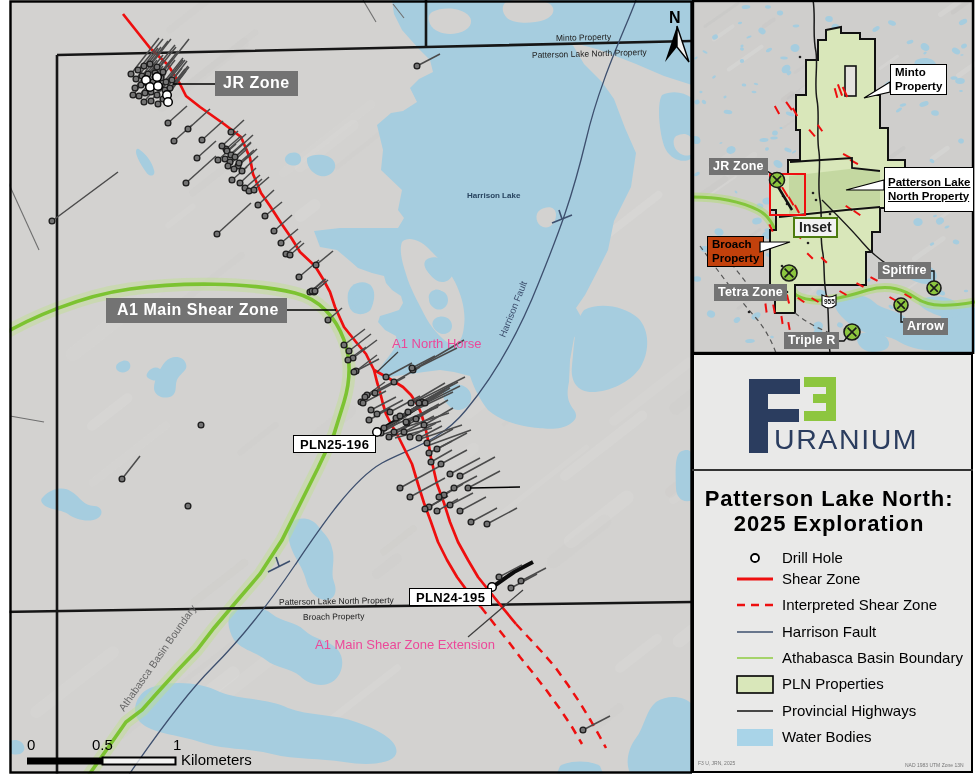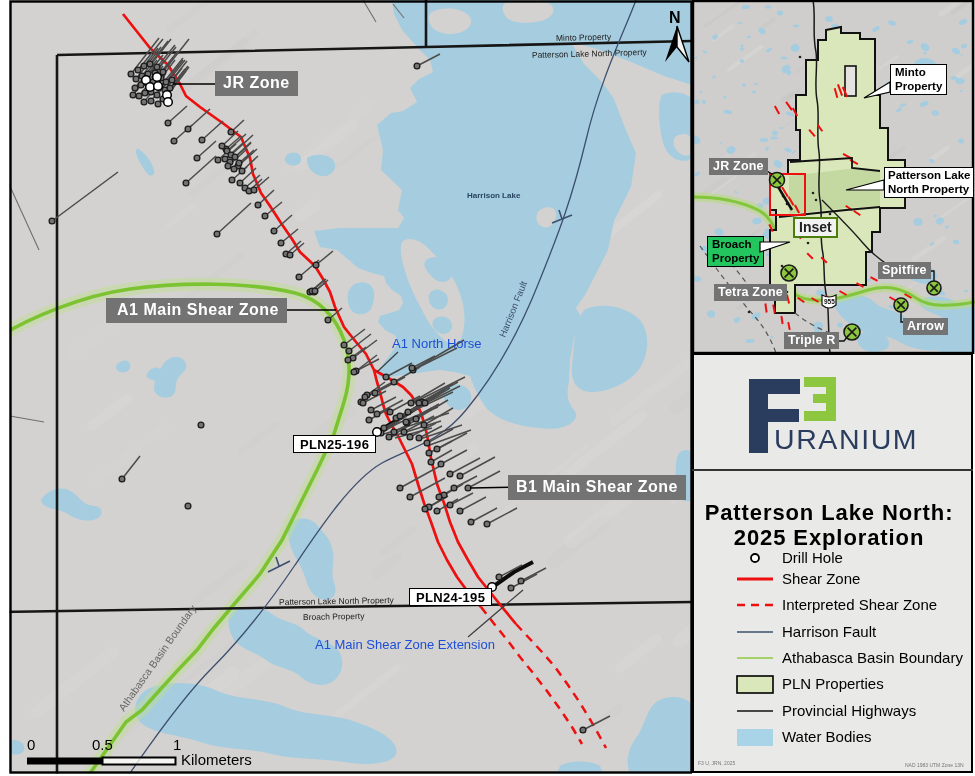--- a/index.html
+++ b/index.html
@@ -6,21 +6,21 @@
   #page { position:relative; width:975px; height:776px; background:#ffffff;
           font-family:"Liberation Sans", sans-serif; overflow:hidden; }
   svg text { font-family:"Liberation Sans", sans-serif; }
   circle.wh { fill:#ffffff; stroke:#000; stroke-width:1.5px; }
   .lbl { position:absolute; white-space:nowrap; }
   .navybox { background:#737373; color:#fff; font-weight:bold; font-size:16px;
              padding:2px 8px 4px 8px; letter-spacing:0.5px; line-height:19px; }
   .navybox.sm { font-size:12.5px; line-height:14px; padding:1px 4px 2px 4px; letter-spacing:0.2px; }
   .whitebox { background:#fff; color:#000; font-weight:bold; font-size:13px;
               border:1.3px solid #000; padding:1px 6px 0 6px; letter-spacing:0.3px; line-height:15px; }
-  .plain { color:#1d4ed8; font-size:13px; }
+  .plain { color:#ec4899; font-size:13px; }
 </style>
 </head>
 <body>
 <div id="page">
 
 <svg width="692" height="776" viewBox="0 0 692 776" style="position:absolute;left:0;top:0;">
 
   <rect x="0" y="0" width="692" height="776" fill="#d3d2d0"></rect>
   <g>
         <rect x="544" y="560" width="78" height="14" rx="7" fill="#b9b7b4" opacity="0.06" transform="rotate(-38 544 560)"></rect>
@@ -498,21 +498,20 @@
 
   <rect x="0" y="773.5" width="692" height="3" fill="#ffffff"></rect>
 
   <rect x="10.5" y="1.5" width="681" height="771" fill="none" stroke="#000" stroke-width="2.4"></rect>
 </svg>
 
 <div class="lbl navybox" style="left:215px;top:71px;">JR Zone</div>
 
 <div class="lbl navybox" style="left:106px;top:298px;padding-left:11px;">A1 Main Shear Zone</div>
 
-<div class="lbl navybox" style="left:508px;top:475px;">B1 Main Shear Zone</div>
 
 <div class="lbl whitebox" style="left:293px;top:435px;">PLN25-196</div>
 
 <div class="lbl whitebox" style="left:409px;top:588px;">PLN24-195</div>
 
 <div class="lbl plain" style="left:392px;top:336px;">A1 North Horse</div>
 
 <div class="lbl plain" style="left:315px;top:637px;">A1 Main Shear Zone Extension</div>
 
 <svg width="283" height="354" viewBox="692 0 283 354" style="position:absolute;left:692px;top:0;">
@@ -842,27 +841,27 @@
 
   <rect x="693" y="1" width="280" height="352" fill="none" stroke="#000" stroke-width="2.4"></rect>
 </svg>
 
 <div class="lbl" style="left:890px;top:64px;background:#fff;border:1.2px solid #000;font-weight:bold;font-size:11.5px;line-height:13.5px;padding:1px 4px;">Minto<br>Property</div>
 
 <svg width="30" height="20" viewBox="0 0 30 20" style="position:absolute;left:862px;top:80px;">
       <path d="M28,2 L28,12 L2,18 Z" fill="#fff" stroke="#000" stroke-width="1.2"></path>
     </svg>
 
-<div class="lbl" style="left:884px;top:167px;background:#fff;border:1.2px solid #000;font-weight:bold;font-size:11.5px;line-height:13.5px;padding:1px 3px;">Patterson Lake<br>North Property</div>
+<div class="lbl" style="left:884px;top:167px;background:#fff;border:1.2px solid #000;font-weight:bold;font-size:11.5px;line-height:13.5px;padding:8px 3px;text-decoration:underline;">Patterson Lake<br>North Property</div>
 
 <svg width="42" height="16" viewBox="0 0 42 16" style="position:absolute;left:844px;top:178px;">
       <path d="M40,2 L40,12 L2,12 Z" fill="#fff" stroke="#000" stroke-width="1.2"></path>
     </svg>
 
-<div class="lbl" style="left:707px;top:236px;background:#22c55e;border:1.2px solid #000;font-weight:bold;font-size:11.5px;line-height:13.5px;padding:1px 4px;">Broach<br>Property</div>
+<div class="lbl" style="left:707px;top:236px;background:#c2410c;border:1.2px solid #000;font-weight:bold;font-size:11.5px;line-height:13.5px;padding:1px 4px;">Broach<br>Property</div>
 
 <svg width="34" height="18" viewBox="0 0 34 18" style="position:absolute;left:758px;top:238px;">
       <path d="M2,4 L2,14 L32,4 Z" fill="#fff" stroke="#000" stroke-width="1.2"></path>
     </svg>
 
 <div class="lbl" style="left:793px;top:217px;background:#f2f2f2;border:2px solid #4d7c0f;color:#222;font-weight:bold;font-size:14px;padding:0 4px 1px 4px;">Inset</div>
 
 <div class="lbl navybox sm" style="left:709px;top:158px;">JR Zone</div>
 
 <div class="lbl navybox sm" style="left:714px;top:284px;">Tetra Zone</div>
@@ -885,21 +884,21 @@
         <rect x="79" y="2" width="10" height="44"></rect>
         <rect x="66" y="19" width="23" height="9"></rect>
         <rect x="57" y="36" width="32" height="10"></rect>
       </g>
 
   <text x="27" y="74" font-size="28.5" letter-spacing="1.6" fill="#2b3d5f">URANIUM</text>
 </svg>
 
 <div style="position:absolute;left:692px;top:469px;width:281px;height:2px;background:#333;"></div>
 
-<div style="position:absolute;left:692px;top:486px;width:274px;text-align:center;font-weight:bold;font-size:22px;letter-spacing:0.9px;line-height:25px;color:#000;margin-top:14px;">Patterson Lake North:<br>2025 Exploration</div>
+<div style="position:absolute;left:692px;top:486px;width:274px;text-align:center;font-weight:bold;font-size:22px;letter-spacing:0.9px;line-height:25px;color:#000;">Patterson Lake North:<br>2025 Exploration</div>
 
 <svg width="281" height="220" viewBox="0 0 281 220" style="position:absolute;left:692px;top:545px;">
 
   <circle cx="63" cy="13" r="4" fill="#fff" stroke="#000" stroke-width="1.8"></circle>
   <text x="90" y="18" font-size="15" fill="#000">Drill Hole</text>
 
   <line x1="45" y1="34" x2="81" y2="34" stroke="#ee0f0f" stroke-width="3"></line>
   <text x="90" y="39" font-size="15" fill="#000">Shear Zone</text>
 
   <line x1="45" y1="60" x2="81" y2="60" stroke="#ee0f0f" stroke-width="2.6" stroke-dasharray="8 6"></line>

